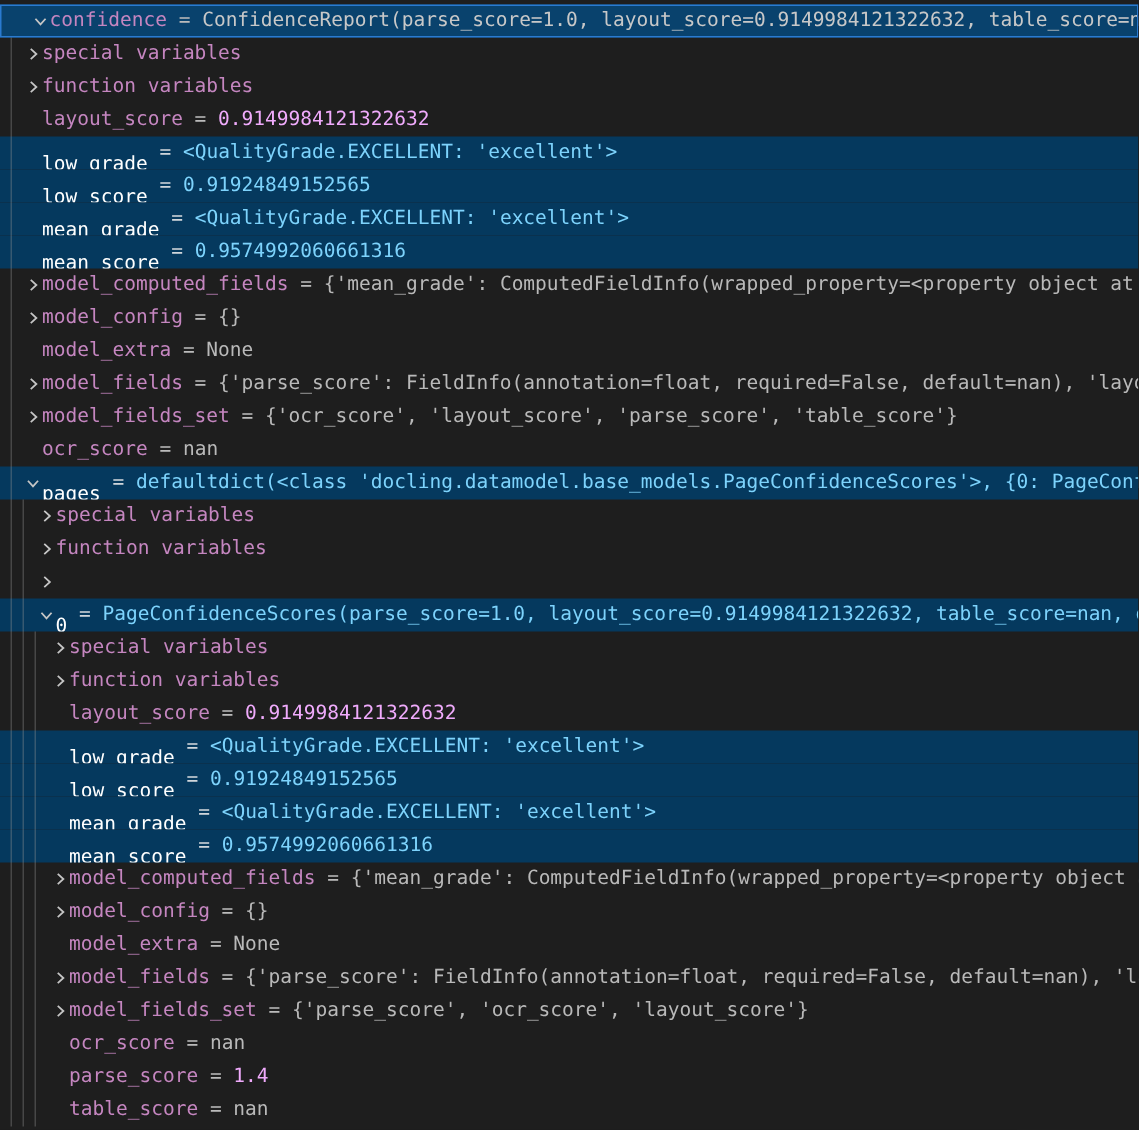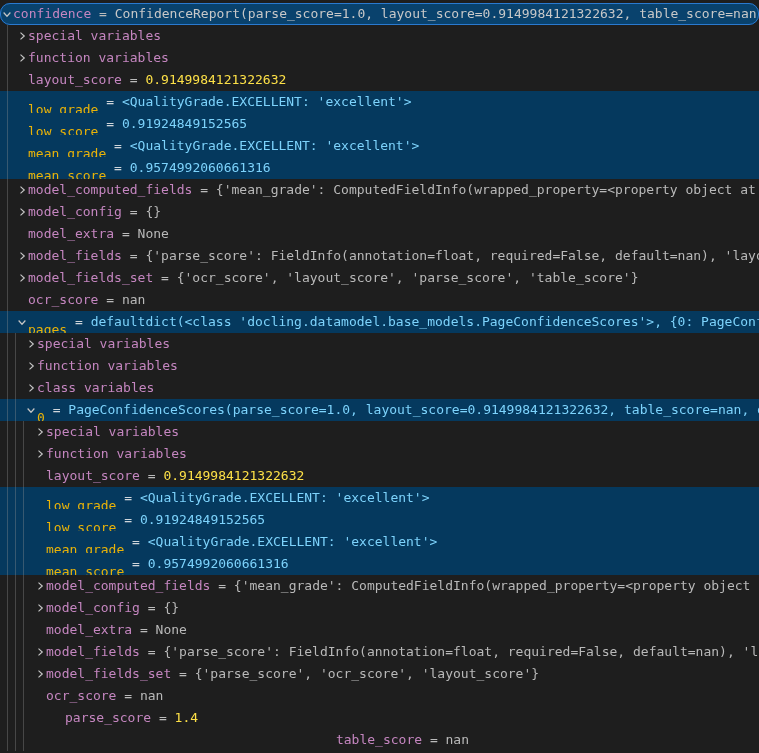--- a/index.html
+++ b/index.html
@@ -24,38 +24,38 @@
     z-index:1;
   }
   .row.changed{background:#05395e;}
   .row.selected{background:#09426d;outline:1px solid #2a7ad0;outline-offset:-1px;}
   .twisty{
     display:inline-flex;align-items:center;justify-content:center;
     width:13px;min-width:13px;height:22px;
   }
   .twisty svg{display:block;}
   .vname{color:#c586c0;}
-  .row.changed .vname{color:#eab308;margin-top:16px;}
+  .row.changed .vname{color:#ffffff;margin-top:16px;}
   .veq{color:#bbbbbb;}
   .vval{color:#b9b9b9;}
-  .vval.num{color:#fde047;}
+  .vval.num{color:#f0abfc;}
   .row.selected .vval{color:#c8c8c8;}
   .row.changed .vval, .row.changed .vval.num{color:#7dd3fc;}
   .row.changed .veq{color:#d0d6db;}
   .indent-guide{
     position:absolute;width:1px;
     background:rgba(150,150,150,0.35);
     z-index:2;pointer-events:none;
   }
 </style>
 </head>
 <body>
 
 <div id="variables-panel">
-    <div class="row selected" style="padding-left: 0; border-radius: 10px;">
+    <div class="row selected" style="padding-left: 20px;">
       <span class="twisty">
         <svg width="12" height="12" viewBox="0 0 16 16" style="transform: rotate(90deg);">
           <path d="M6 3.5 L11 8 L6 12.5" fill="none" stroke="#c5c5c5" stroke-width="1.6"></path>
         </svg>
       </span>
       <span class="vname">confidence</span>
       <span class="veq">&nbsp;=&nbsp;</span>
       <span class="vval">ConfidenceReport(parse_score=1.0, layout_score=0.9149984121322632, table_score=nan, ocr</span>
     </div>
     <div class="row" style="padding-left: 15px;">
@@ -181,21 +181,20 @@
         </svg>
       </span>
       <span class="vname">function variables</span>
     </div>
     <div class="row" style="padding-left: 24px;">
       <span class="twisty">
         <svg width="12" height="12" viewBox="0 0 16 16">
           <path d="M6 3.5 L11 8 L6 12.5" fill="none" stroke="#c5c5c5" stroke-width="1.6"></path>
         </svg>
       </span>
-      <span class="vname">class variables</span>
     </div>
     <div class="row changed" style="padding-left: 24px;">
       <span class="twisty">
         <svg width="12" height="12" viewBox="0 0 16 16" style="transform: rotate(90deg);">
           <path d="M6 3.5 L11 8 L6 12.5" fill="none" stroke="#c5c5c5" stroke-width="1.6"></path>
         </svg>
       </span>
       <span class="vname">0</span>
       <span class="veq">&nbsp;=&nbsp;</span>
       <span class="vval">PageConfidenceScores(parse_score=1.0, layout_score=0.9149984121322632, table_score=nan, ocr_s</span>
@@ -291,27 +290,27 @@
       <span class="vname">model_fields_set</span>
       <span class="veq">&nbsp;=&nbsp;</span>
       <span class="vval">{'parse_score', 'ocr_score', 'layout_score'}</span>
     </div>
     <div class="row" style="padding-left: 33px;">
       <span class="twisty"></span>
       <span class="vname">ocr_score</span>
       <span class="veq">&nbsp;=&nbsp;</span>
       <span class="vval">nan</span>
     </div>
-    <div class="row" style="padding-left: 52px;">
+    <div class="row" style="padding-left: 33px;">
       <span class="twisty"></span>
       <span class="vname">parse_score</span>
       <span class="veq">&nbsp;=&nbsp;</span>
       <span class="vval num">1.4</span>
     </div>
-    <div class="row" style="padding-left: 33px; justify-content: center;">
+    <div class="row" style="padding-left: 33px;">
       <span class="twisty"></span>
       <span class="vname">table_score</span>
       <span class="veq">&nbsp;=&nbsp;</span>
       <span class="vval">nan</span>
     </div>
     <div class="indent-guide" style="left: 7px; top: 25px; height: 726px;"></div>
     <div class="indent-guide" style="left: 15px; top: 333px; height: 418px;"></div>
     <div class="indent-guide" style="left: 23px; top: 421px; height: 330px;"></div>
   </div>
 

